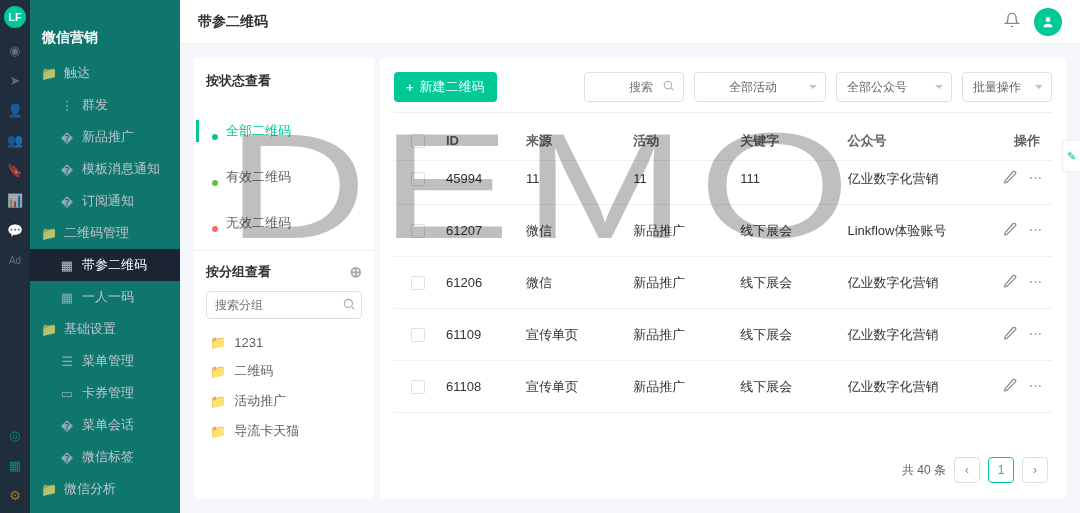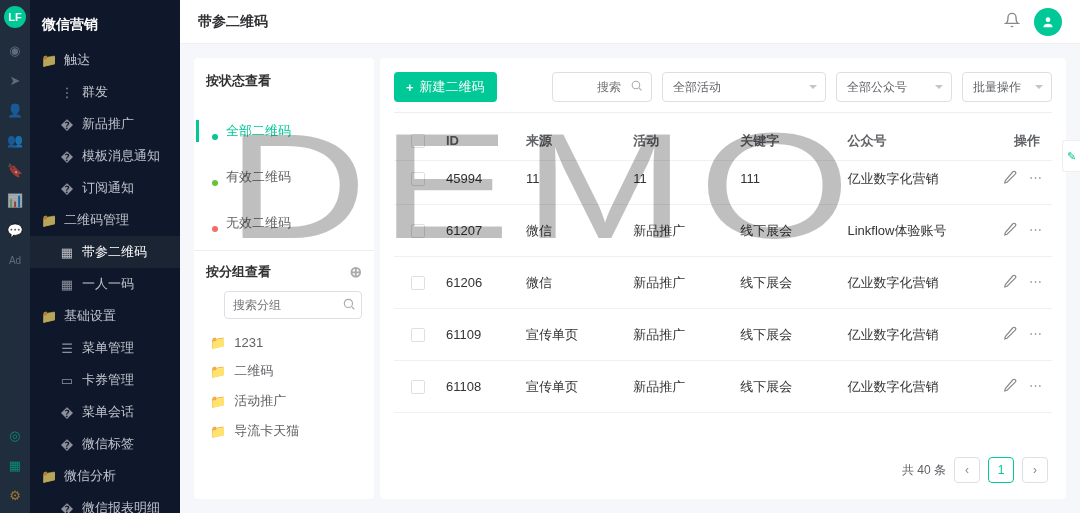--- a/index.html
+++ b/index.html
@@ -7,21 +7,21 @@
     .app { display: flex; height: 513px; width: 1080px; position: relative; }
 
     
     .icon-rail { width: 30px; background: #1f2d3d; display: flex; flex-direction: column; align-items: center; padding-top: 6px; gap: 14px; color: #8a94a6; }
     .icon-rail .logo { width: 22px; height: 22px; border-radius: 50%; background: #00c896; color: #fff; display: flex; align-items: center; justify-content: center; font-size: 11px; font-weight: bold; }
     .rail-icon { width: 16px; height: 16px; display: flex; align-items: center; justify-content: center; cursor: pointer; opacity: .6; }
     .rail-icon.active { color: #00c896; opacity: 1; }
     .rail-bottom { margin-top: auto; margin-bottom: 10px; display: flex; flex-direction: column; gap: 14px; }
 
     
-    .sidebar { width: 150px; background: #0f172a; color: #c0c4cc; overflow-y: auto; padding-top: 10px; font-size: 13px; }
+    .sidebar { width: 150px; background: #0f766e; color: #c0c4cc; overflow-y: auto; padding-top: 23px; font-size: 13px; }
     .sidebar-title { color: #fff; font-weight: 600; padding: 6px 12px 10px; font-size: 14px; }
     .nav-item { display: flex; align-items: center; gap: 8px; padding: 7px 12px; cursor: pointer; white-space: nowrap; }
     .nav-item.sub { padding-left: 30px; }
     .nav-item.active { background: #1a2433; color: #fff; }
     .nav-ico { width: 14px; height: 14px; opacity: .7; display: inline-flex; align-items: center; justify-content: center; flex-shrink: 0; }
 
     
     .main { flex: 1; display: flex; flex-direction: column; background: #f5f7fa; }
     .topbar { height: 44px; background: #fff; display: flex; align-items: center; padding: 0 18px; border-bottom: 1px solid #eee; }
     .topbar-title { font-weight: 600; font-size: 14px; color: #303133; }
@@ -36,21 +36,21 @@
     .filter-head { font-weight: 600; font-size: 13px; margin-bottom: 10px; display: flex; align-items: center; justify-content: space-between; color: #303133; }
     .status-list { border-left: 2px solid transparent; }
     .status-item { display: flex; align-items: flex-end; gap: 8px; padding: 6px 4px; cursor: pointer; color: #606266; position: relative; margin-top: 16px; }
     .status-item::before { content: ""; width: 6px; height: 6px; border-radius: 50%; background: #c0c4cc; }
     .status-item.all::before { background: #00c896; }
     .status-item.valid::before { background: #67c23a; }
     .status-item.invalid::before { background: #f56c6c; }
     .status-item.active { color: #00c896; }
     .status-item.active::after { content: ""; position: absolute; left: -12px; top: 4px; bottom: 4px; width: 3px; background: #00c896; }
     .divider { height: 1px; background: #eee; margin: 12px -12px; }
-    .search-group { position: relative; margin-bottom: 10px; margin-left: 18px; }
+    .search-group { position: relative; margin-bottom: 10px; }
     .search-group input { width: 100%; height: 28px; border: 1px solid #dcdfe6; border-radius: 4px; padding: 0 26px 0 8px; font-size: 12px; outline: none; }
     .search-group .mag { position: absolute; right: 6px; top: 6px; color: #aaa; }
     .plus-ico { color: #aaa; cursor: pointer; font-size: 15px; }
     .folder-item { display: flex; align-items: center; gap: 8px; padding: 6px 4px; cursor: pointer; color: #606266; }
     .folder-ico { color: #00c896; }
 
     .content { flex: 1; padding: 14px; display: flex; flex-direction: column; overflow: hidden; }
     .actions { display: flex; gap: 10px; align-items: center; margin-bottom: 10px; }
     .btn-primary { background: #00c896; color: #fff; border: none; border-radius: 4px; padding: 6px 12px; font-size: 13px; cursor: pointer; display: flex; align-items: center; gap: 6px; }
     .btn-primary .pl { font-weight: bold; }
@@ -242,21 +242,21 @@
           <div class="spacer"></div>
           <div class="inp" style="width:100px;padding-left:44px;">
             <input placeholder="搜索" style="">
             <span class="mag">
               <svg width="13" height="13" viewBox="0 0 24 24" fill="none" stroke="currentColor" stroke-width="2">
                   <circle cx="11" cy="11" r="7"></circle>
                   <path d="m21 21-4-4"></path>
                 </svg>
             </span>
           </div>
-          <div class="sel" style="width:164px;">
+          <div class="sel" style="width:132px;justify-content:center;">
             <span>全部活动</span>
           </div>
           <div class="sel" style="width:116px;">
             <span>全部公众号</span>
           </div>
           <div class="sel" style="width:90px;">
             <span>批量操作</span>
           </div>
         </div>
 

